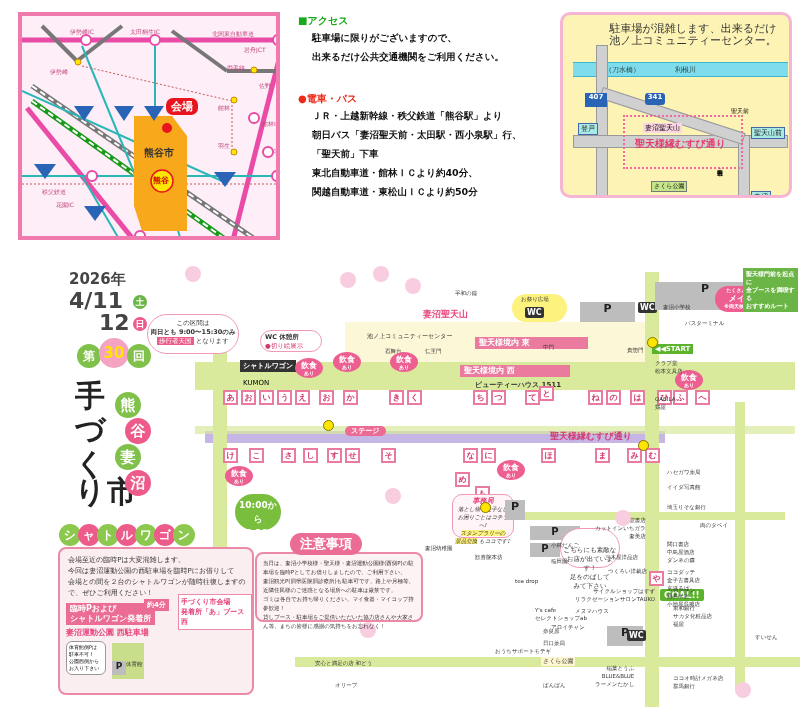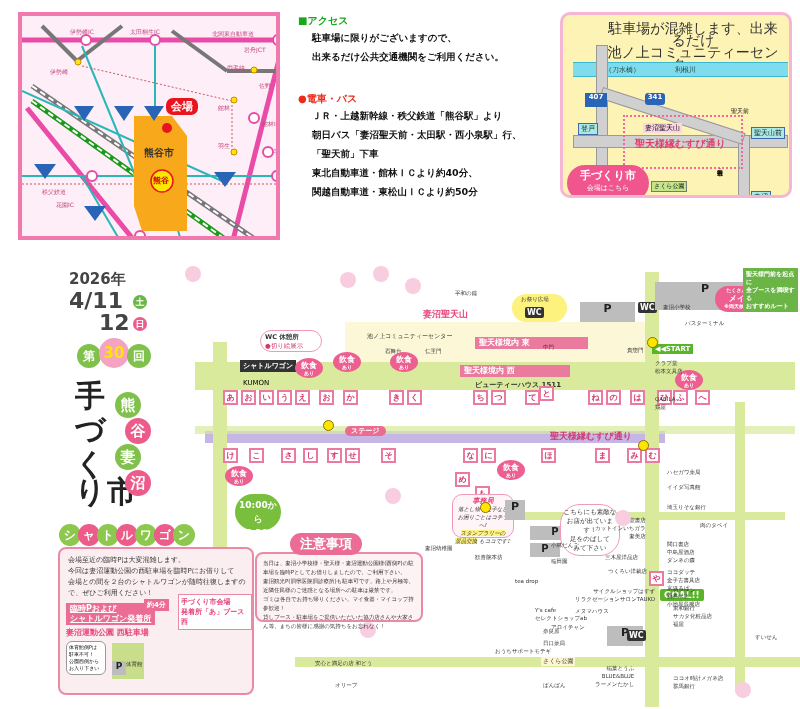--- a/index.html
+++ b/index.html
@@ -15,21 +15,21 @@
 
   
   #access-text { left: 298px; top: 12px; width: 260px; }
   .acc-head { font-size: 10px; font-weight: bold; margin-top: 2px; }
   .acc-head.green { color: #18a818; }
   .acc-head.red { color: #ec2b1b; }
   .acc-line { font-size: 9.5px; font-weight: bold; color: #111; line-height: 19px; padding-left: 14px; white-space: nowrap; }
 
   
   #local-map { left: 560px; top: 12px; width: 232px; height: 186px; background: #fcf3b4; border: 3px solid #f6b6d3; border-radius: 10px; overflow: hidden; }
-  .lm-note { position: absolute; left: 40px; top: 8px; font-size: 14px; color: #333; line-height: 12px; text-align: center; width: 180px; font-family: Liberation Mono, monospace; }
+  .lm-note { position: absolute; left: 40px; top: 8px; font-size: 11px; color: #333; line-height: 12px; text-align: center; width: 180px; }
   .river { position: absolute; left: 10px; top: 47px; width: 215px; height: 15px; background: #7fdcec; border-top: 1px solid #3db7cf; border-bottom: 1px solid #3db7cf; }
   .river span { position: absolute; top: 2px; font-size: 7px; color: #244; }
   .road-grey { position: absolute; background: #cfd0cf; border: 1px solid #999; }
   .lm-tag { position: absolute; font-size: 7px; background: #a9eae5; border: 1px solid #46a; padding: 0 2px; color: #222; }
   .lm-pink { position: absolute; color: #e63c6d; font-size: 10px; font-weight: bold; }
   .lm-dotted { position: absolute; border: 2px dotted #f06aa0; }
   .lm-bubble { position: absolute; left: 4px; top: 160px; width: 82px; height: 36px; background: #f0558e; border-radius: 18px; color: #fff; text-align: center; }
   .lm-bubble .b1 { font-size: 11px; font-weight: bold; margin-top: 3px; }
   .lm-bubble .b2 { font-size: 7px; }
   .route-shield { position: absolute; background: #2a64b6; color: #fff; font-size: 7px; font-weight: bold; text-align: center; }
@@ -166,24 +166,20 @@
   <div class="route-shield" style="left:82px;top:78px;width:20px;height:12px;border-radius:3px;">341</div>
   <div class="lm-tag" style="left:15px;top:108px;">登戸</div>
   <div class="lm-tag" style="left:188px;top:112px;">聖天山前</div>
   <div class="lm-tag" style="left:188px;top:176px;">妻沼</div>
   <div class="lm-dotted" style="left:60px;top:100px;width:120px;height:54px;"></div>
   <div class="abs" style="left:80px;top:108px;font-size:7px;background:#fcd6e4;padding:0 2px;">妻沼聖天山</div>
   <div class="lm-pink" style="left:72px;top:122px;">聖天様縁むすび通り</div>
   <div class="abs" style="left:168px;top:92px;font-size:6px;">聖天前</div>
   <div class="abs" style="left:88px;top:166px;font-size:6px;background:#c5e58c;border:1px solid #777;padding:0 2px;">さくら公園</div>
   <div class="abs" style="left:152px;top:150px;font-size:6px;writing-mode:vertical-rl;">至・熊谷市街</div>
-  <div class="lm-bubble" style="top:150px;">
-    <div class="b1">手づくり市</div>
-    <div class="b2">会場はこちら</div>
-  </div>
 </div>
 
 <div id="event-map" class="abs">
 
   <div class="green-road" style="left:140px;top:100px;width:600px;height:28px;"></div>
   <div class="lav-road" style="left:150px;top:169px;width:460px;height:12px;"></div>
   <div class="green-road" style="left:140px;top:164px;width:600px;height:8px;opacity:.7"></div>
   <div class="green-road" style="left:158px;top:80px;width:14px;height:220px;"></div>
   <div class="green-road" style="left:590px;top:10px;width:14px;height:435px;"></div>
   <div class="green-road" style="left:680px;top:140px;width:10px;height:290px;"></div>
@@ -204,20 +200,25 @@
   <div class="big-title" style="left:20px;top:118px;">手</div>
   <div class="big-title" style="left:20px;top:152px;">づ</div>
   <div class="big-title" style="left:20px;top:186px;">く</div>
   <div class="big-title" style="left:20px;top:214px;">り</div>
   <div class="big-title" style="left:52px;top:214px;">市</div>
   <div class="circle-char" style="left:60px;top:130px;background:#7fc14a;">熊</div>
   <div class="circle-char" style="left:70px;top:156px;background:#ec5b8a;">谷</div>
   <div class="circle-char" style="left:60px;top:182px;background:#7fc14a;">妻</div>
   <div class="circle-char" style="left:70px;top:208px;background:#ec5b8a;">沼</div>
 
+  <div class="cloud" style="left:92px;top:52px;width:92px;height:40px;padding-top:4px;">
+    <div>この区間は</div>
+    <div style="font-weight:bold">両日とも 9:00〜15:30のみ</div>
+    <div><span style="background:#ec5b8a;color:#fff;padding:0 2px;">歩行者天国</span> <span>となります</span></div>
+  </div>
 
   <div class="cloud" style="left:205px;top:68px;width:62px;height:22px;padding-top:2px;text-align:left;padding-left:4px;">
     <div style="font-weight:bold">WC 休憩所</div>
     <div style="color:#d23870">●切り絵展示</div>
   </div>
   <div class="abs" style="left:185px;top:98px;background:#333;color:#fff;font-size:7px;font-weight:bold;padding:1px 3px;">シャトルワゴン</div>
   <div class="abs" style="left:188px;top:117px;font-size:7px;">KUMON</div>
   <div class="tiny" style="left:312px;top:70px;font-size:6px;">池ノ上コミュニティーセンター</div>
   <div class="abs" style="left:368px;top:46px;font-size:9px;font-weight:bold;color:#e8457e;">妻沼聖天山</div>
   <div class="tiny" style="left:400px;top:28px;">平和の鐘</div>
@@ -300,21 +301,21 @@
   </div>
   <div class="tiny" style="left:630px;top:58px;">バスターミナル</div>
   <div class="route-note" style="left:688px;top:6px;width:55px;">
     <div>聖天様門前を起点に</div>
     <div>全ブースを満喫する</div>
     <div>おすすめルート</div>
   </div>
   <div class="start" style="left:597px;top:82px;">◀◀START</div>
   <div class="goal" style="left:605px;top:327px;">GOAL!!</div>
 
-  <div class="cloud" style="left:505px;top:242px;width:60px;height:52px;padding-top:3px;">
+  <div class="cloud" style="left:505px;top:266px;width:60px;height:40px;padding-top:17px;">
     <div>こちらにも素敵な</div>
     <div>お店が出ています！</div>
     <div>足をのばして</div>
     <div>みて下さい</div>
   </div>
 
   <div class="tiny" style="left:600px;top:97px;line-height:8px;">
     <div>クラブ堂</div>
       <div>松本文具店</div>
   </div>
@@ -408,21 +409,21 @@
   <div class="shuttle-title">
     <span>シ</span><span style="background:#ec5b8a">ャ</span><span>ト</span><span style="background:#ec5b8a">ル</span><span>ワ</span><span style="background:#ec5b8a">ゴ</span><span>ン</span>
   </div>
   <div class="shuttle-box">
     <div class="shuttle-body">
       <div>会場至近の臨時Pは大変混雑します。</div>
       <div>今回は妻沼運動公園の西駐車場を臨時Pにお借りして</div>
       <div>会場との間を２台のシャトルワゴンが随時往復しますの</div>
       <div>で、ぜひご利用ください！</div>
     </div>
-    <div class="abs" style="left:6px;top:54px;background:#eb6d95;color:#fff;font-weight:bold;font-size:8px;padding:1px 4px;line-height:10px;text-decoration:underline;">
+    <div class="abs" style="left:6px;top:54px;background:#eb6d95;color:#fff;font-weight:bold;font-size:8px;padding:1px 4px;line-height:10px;">
       <div>臨時Pおよび</div>
       <div>シャトルワゴン発着所</div>
     </div>
     <div class="abs" style="left:6px;top:78px;color:#e8457e;font-size:8px;font-weight:bold;">妻沼運動公園 西駐車場</div>
     <div class="abs" style="left:84px;top:50px;background:#eb6d95;color:#fff;font-size:7px;font-weight:bold;padding:1px 3px;">約4分</div>
     <div class="abs" style="left:118px;top:45px;background:#fff;border:1px solid #ea8aa6;padding:2px;font-size:7px;color:#e8457e;font-weight:bold;line-height:10px;">
       <div>手づくり市会場</div>
       <div>発着所「あ」ブース西</div>
     </div>
     <div class="abs" style="left:6px;top:92px;width:40px;background:#fff;border:1px solid #999;border-radius:6px;font-size:5px;line-height:7px;padding:2px;">

